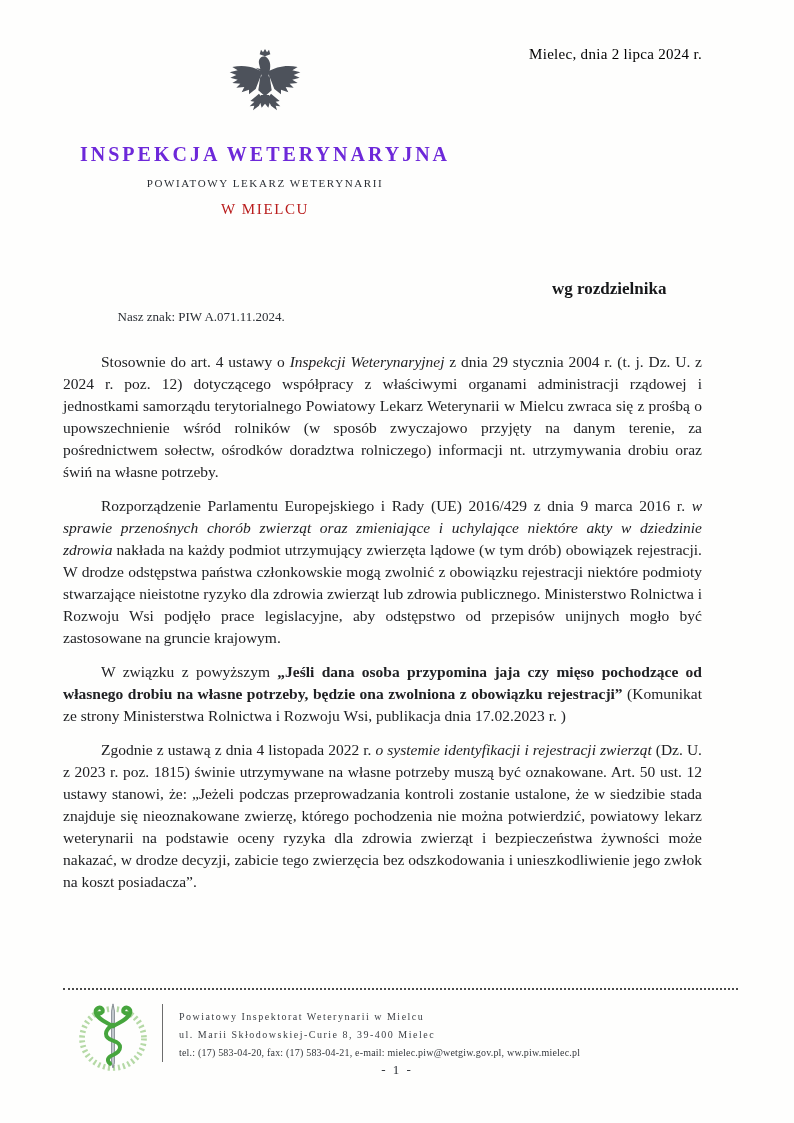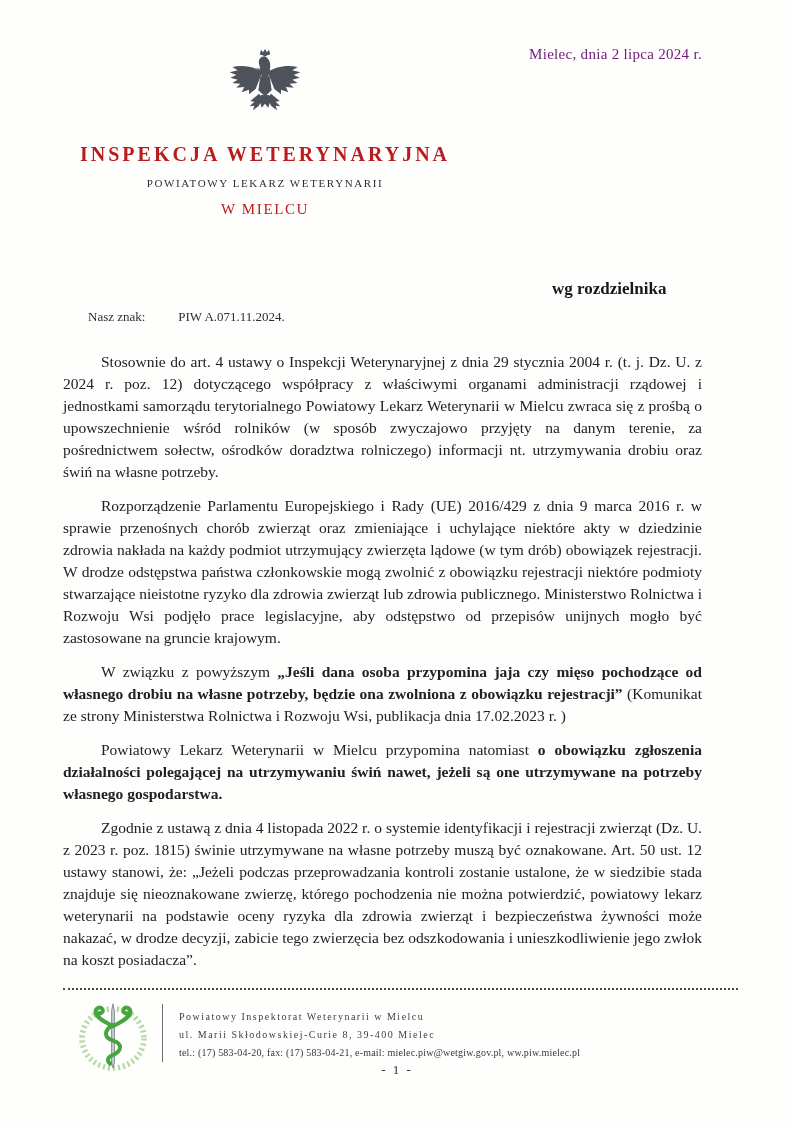--- a/index.html
+++ b/index.html
@@ -9,59 +9,59 @@
     width:794px; height:1123px;
     background:#fefefd;
     font-family:"Liberation Serif", serif;
     color:#1e1e1e;
     overflow:hidden;
     margin:0 auto;
   }
   
   .date-line {
     position:absolute; top:46px; right:92px;
-    font-size:15px; color:#701a75; letter-spacing:0.3px;
+    font-size:15px; color:#000000; letter-spacing:0.3px;
   }
   .letterhead {
     position:absolute; top:44px; left:0; width:530px;
     text-align:center;
   }
   .emblem { display:block; margin:0 auto; }
   .org-title {
     margin-top:13px;
     font-size:20px; font-weight:bold; letter-spacing:3px;
-    color:#b91c1c;
+    color:#6d28d9;
   }
   .org-subtitle {
     margin-top:11px;
     font-size:11px; letter-spacing:1.6px; color:#2b2f35;
   }
   .org-location {
     margin-top:12px;
     font-size:15px; letter-spacing:1.6px; color:#b91c1c;
   }
   
   .recipient {
     position:absolute; top:279px; left:508px;
     font-size:17px; font-weight:bold; color:#17181a;margin-left:44px;
   }
   .ref-row {
     position:absolute; top:309px; left:88px;
     font-size:13px; color:#2b2f35;
   }
-  .ref-label { display:inline-block; width:87px; }
+  .ref-label { display:inline-block; width:87px;text-align:right; }
   .ref-value { display:inline-block; }
   
   .body-text {
     position:absolute; top:351px; left:63px; width:639px;
     font-size:15.5px; line-height:22px; text-align:justify;
     color:#202124;
   }
   .body-text p.para { text-indent:38px; margin:0 0 12px 0; }
-  .body-text .it { }
+  .body-text .it { font-style:italic; }
   .body-text .bd { font-weight:bold; }
   
   .footer {
     position:absolute; top:988px; left:63px; width:675px; height:100px;
   }
   .footer-rule {
     border-top:2px dotted #4a4a4a; height:0; width:100%;
   }
   .footer-logo { position:absolute; left:12px; top:13px; }
   .footer-vline {
@@ -107,21 +107,20 @@
   <div class="recipient">wg rozdzielnika</div>
   <div class="ref-row">
     <span class="ref-label">Nasz znak:</span>
     <span class="ref-value">PIW A.071.11.2024.</span>
   </div>
 
   <div class="body-text">
       <p class="para"><span>Stosownie do art. 4 ustawy o </span><span class="it">Inspekcji Weterynaryjnej</span><span> z dnia 29 stycznia 2004 r. (t. j. Dz. U. z 2024 r. poz. 12) dotyczącego współpracy z właściwymi organami administracji rządowej i jednostkami samorządu terytorialnego Powiatowy Lekarz Weterynarii w Mielcu zwraca się z prośbą o upowszechnienie wśród rolników (w sposób zwyczajowo przyjęty na danym terenie, za pośrednictwem sołectw, ośrodków doradztwa rolniczego) informacji nt. utrzymywania drobiu oraz świń na własne potrzeby.</span></p>
       <p class="para"><span>Rozporządzenie Parlamentu Europejskiego i Rady (UE) 2016/429 z dnia 9 marca 2016 r. </span><span class="it">w sprawie przenośnych chorób zwierząt oraz zmieniające i uchylające niektóre akty w dziedzinie zdrowia</span><span> nakłada na każdy podmiot utrzymujący zwierzęta lądowe (w tym drób) obowiązek rejestracji. W drodze odstępstwa państwa członkowskie mogą zwolnić z obowiązku rejestracji niektóre podmioty stwarzające nieistotne ryzyko dla zdrowia zwierząt lub zdrowia publicznego. Ministerstwo Rolnictwa i Rozwoju Wsi podjęło prace legislacyjne, aby odstępstwo od przepisów unijnych mogło być zastosowane na gruncie krajowym.</span></p>
       <p class="para"><span>W związku z powyższym </span><span class="bd">„Jeśli dana osoba przypomina jaja czy mięso pochodzące od własnego drobiu na własne potrzeby, będzie ona zwolniona z obowiązku rejestracji”</span><span> (Komunikat ze strony Ministerstwa Rolnictwa i Rozwoju Wsi, publikacja dnia 17.02.2023 r. )</span></p>
-      <p class="para"><span>Powiatowy Lekarz Weterynarii w Mielcu przypomina natomiast </span><span class="bd">o obowiązku zgłoszenia działalności polegającej na utrzymywaniu świń nawet, jeżeli są one utrzymywane na potrzeby własnego gospodarstwa.</span></p>
       <p class="para"><span>Zgodnie z ustawą z dnia 4 listopada 2022 r. </span><span class="it">o systemie identyfikacji i rejestracji zwierząt</span><span> (Dz. U. z 2023 r. poz. 1815) świnie utrzymywane na własne potrzeby muszą być oznakowane. Art. 50 ust. 12 ustawy stanowi, że: „Jeżeli podczas przeprowadzania kontroli zostanie ustalone, że w siedzibie stada znajduje się nieoznakowane zwierzę, którego pochodzenia nie można potwierdzić, powiatowy lekarz weterynarii na podstawie oceny ryzyka dla zdrowia zwierząt i bezpieczeństwa żywności może nakazać, w drodze decyzji, zabicie tego zwierzęcia bez odszkodowania i unieszkodliwienie jego zwłok na koszt posiadacza”.</span></p>
     </div>
 
   <div class="footer">
     <div class="footer-rule"></div>
 
     <svg class="footer-logo" viewBox="0 0 100 100" width="76" height="72" aria-hidden="true">
       <ellipse cx="50" cy="52" rx="43" ry="41" fill="none" stroke="#b5d9a6" stroke-width="8" stroke-dasharray="3 4"></ellipse>
       <path d="M48 14 L50 4 L52 14 L52 86 L50 93 L48 86 Z" fill="#c6cbd0" stroke="#7d848c" stroke-width="1.2"></path>
       <path d="M50 35 C40 29 28 25 26 16 C25 10 32 7 35 11 C37 14 34 18 31 17" fill="none" stroke="#46a53d" stroke-width="5.5" stroke-linecap="round"></path>

